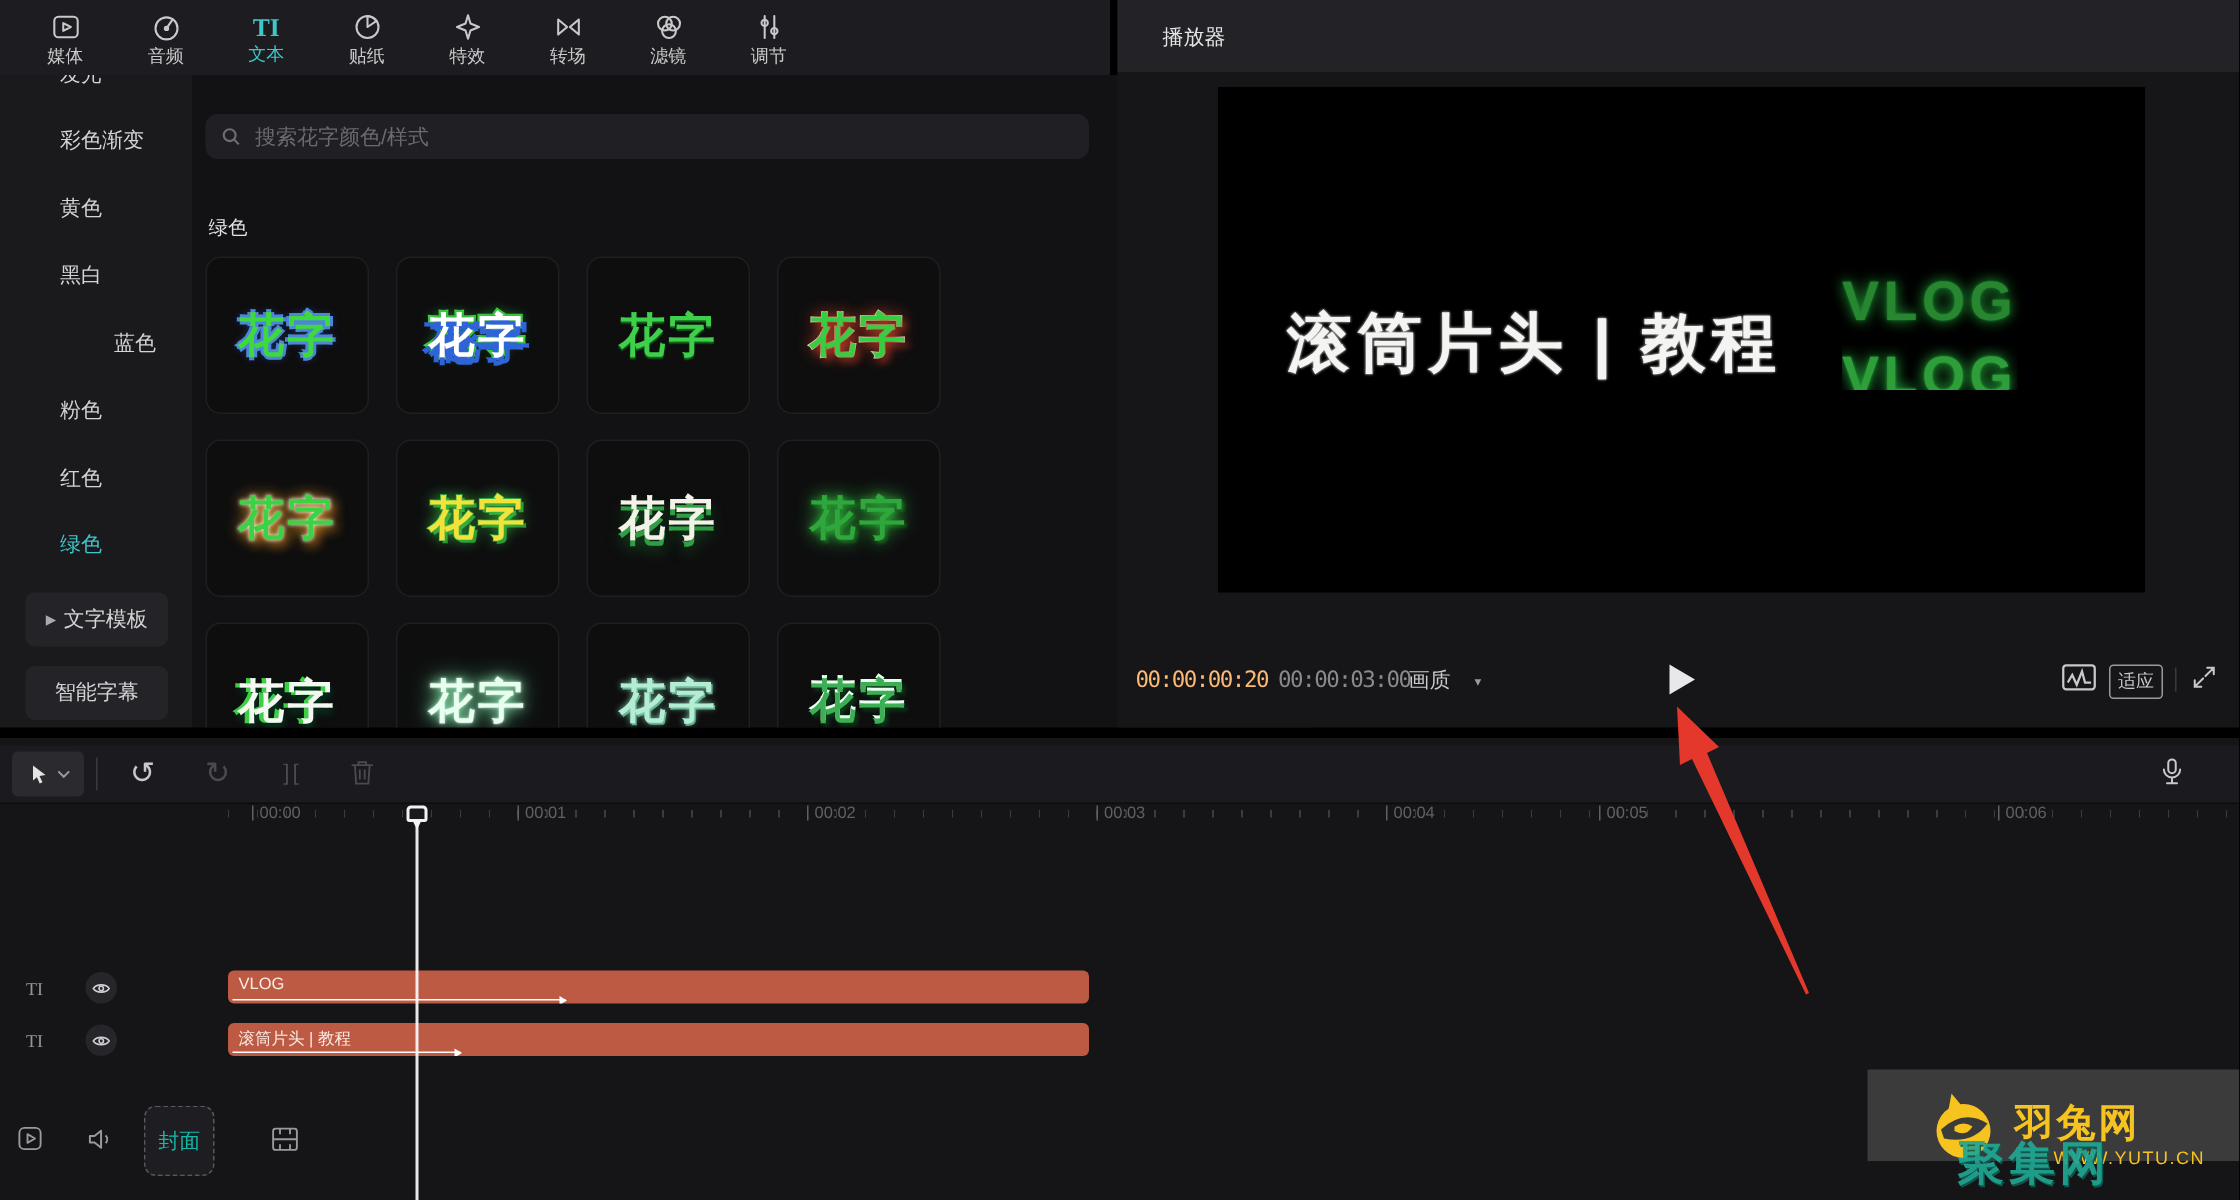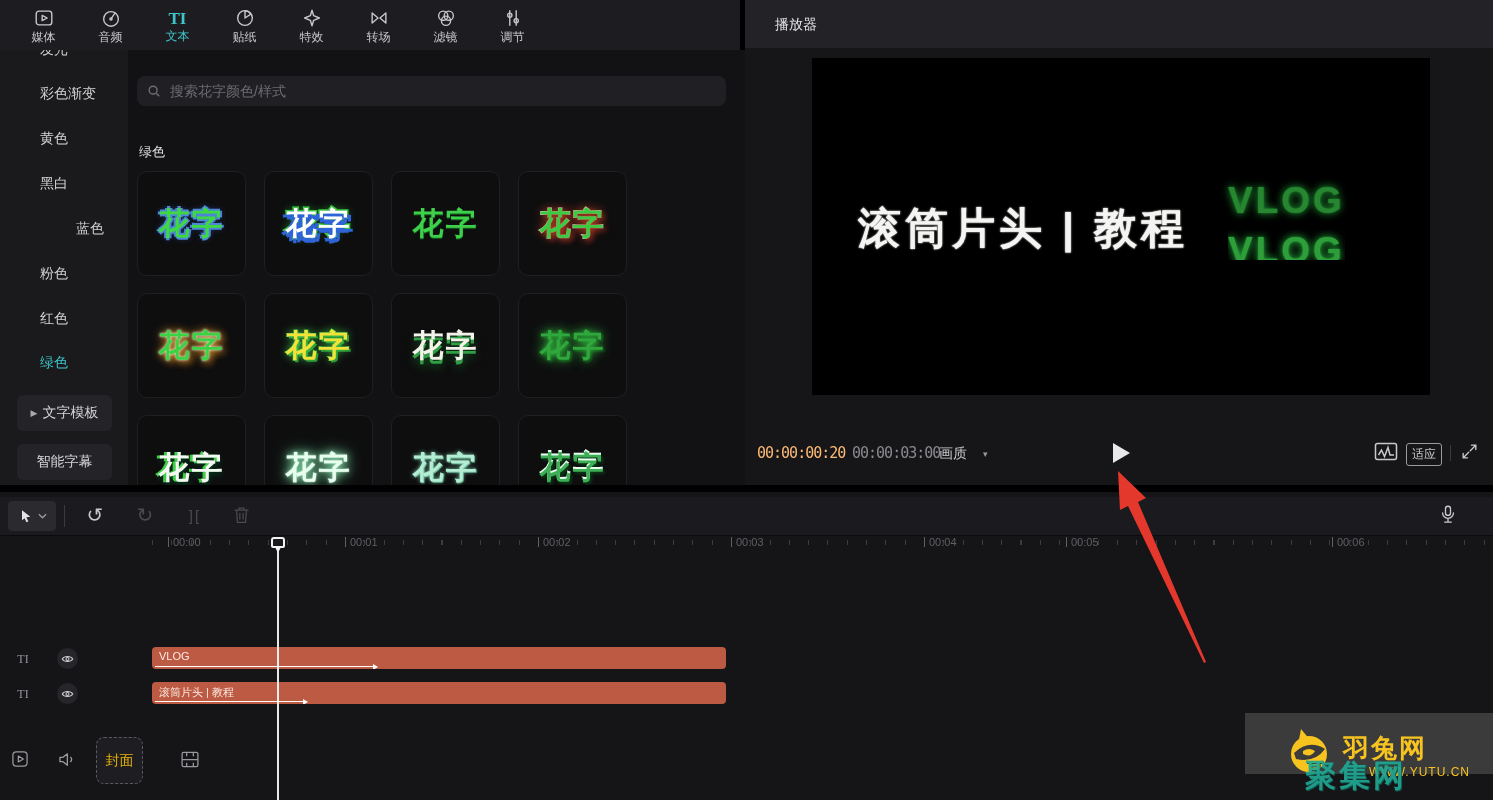--- a/index.html
+++ b/index.html
@@ -90,21 +90,21 @@
 
   .track-type{position:absolute;left:12px;width:22px;height:18px;font-size:12px;color:#95959a;text-align:center;line-height:18px;font-family:"Liberation Serif",serif;}
   .eye-btn{position:absolute;left:57px;width:21px;height:21px;background:#26262a;border-radius:50%;display:flex;align-items:center;justify-content:center;cursor:pointer;}
   .eye-btn svg{stroke:#cfcfd1;fill:none;stroke-width:1.3;}
   .clip{position:absolute;left:152px;width:574px;height:22px;background:#bd5a43;border-radius:4px;padding:3px 0 0 7px;font-size:11px;color:#fbeae4;cursor:pointer;overflow:hidden;}
   .clip-arrow{position:absolute;left:3px;bottom:2px;height:1px;background:#fff;}
   .clip-arrow:after{content:"";position:absolute;right:-1px;top:-2.5px;width:0;height:0;border-left:5px solid #fff;border-top:3px solid transparent;border-bottom:3px solid transparent;}
 
   .sq-btn{position:absolute;display:flex;align-items:center;justify-content:center;cursor:pointer;}
   .sq-btn svg{stroke:#9a9a9e;fill:none;stroke-width:1.5;stroke-linejoin:round;}
-  .cover-btn{position:absolute;left:96px;top:245px;width:47px;height:47px;background:#1e1e22;border:1.5px dashed #59595e;border-radius:8px;color:#eab308;font-size:14px;display:flex;align-items:center;justify-content:center;cursor:pointer;}
+  .cover-btn{position:absolute;left:96px;top:245px;width:47px;height:47px;background:#1e1e22;border:1.5px dashed #59595e;border-radius:8px;color:#14b8a6;font-size:14px;display:flex;align-items:center;justify-content:center;cursor:pointer;}
 
   
   .watermark{position:absolute;left:1245px;top:221px;width:248px;height:61px;background:#3b3b3b;}
   .wm-brand{position:absolute;left:98px;top:18px;font-size:26px;font-weight:bold;color:#f7c31f;letter-spacing:2px;}
   .wm-url{position:absolute;left:100px;top:52px;font-size:12px;color:#f7c31f;letter-spacing:1px;margin-left:24px;}
   .wm-overlay{position:absolute;left:60px;top:42px;font-size:31px;font-weight:bold;color:#21a693;opacity:.93;letter-spacing:3px;text-shadow:1px 1px 0 #0e5c50;}
 
   .arrow-overlay{position:absolute;left:0;top:0;width:1493px;height:800px;pointer-events:none;z-index:40;}
 </style>
 </head>

